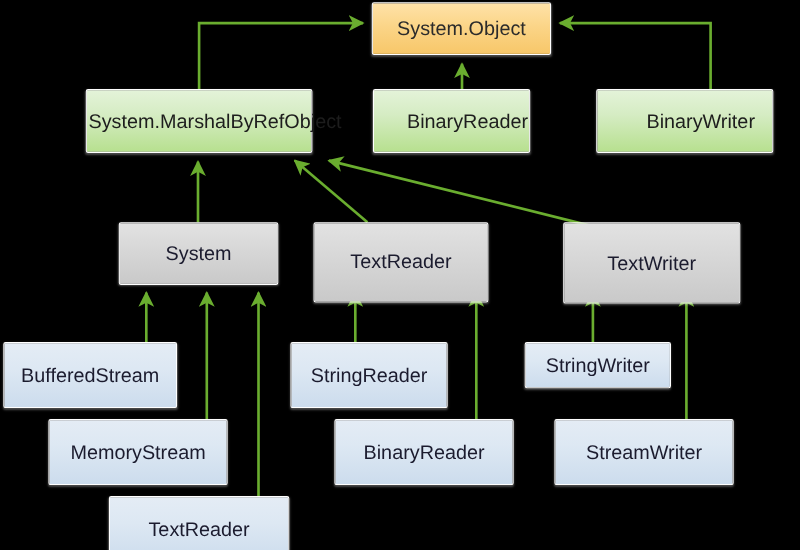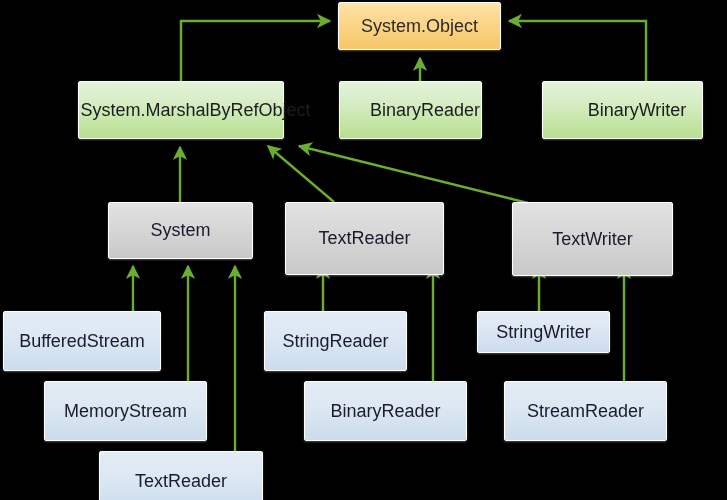--- a/index.html
+++ b/index.html
@@ -119,17 +119,17 @@
       <div class="node node-blue" style="left: 264px; top: 311px; width: 143px; height: 60px;">
         <span>StringReader</span>
       </div>
       <div class="node node-blue" style="left: 304px; top: 381px; width: 163px; height: 60px;">
         <span>BinaryReader</span>
       </div>
       <div class="node node-blue" style="left: 477px; top: 311px; width: 133px; height: 42px;">
         <span>StringWriter</span>
       </div>
       <div class="node node-blue" style="left: 504px; top: 381px; width: 163px; height: 60px;">
-        <span>StreamReader</span>
+        <span>StreamWriter</span>
       </div>
     </div>
 
 </div>
 
 </body></html>

